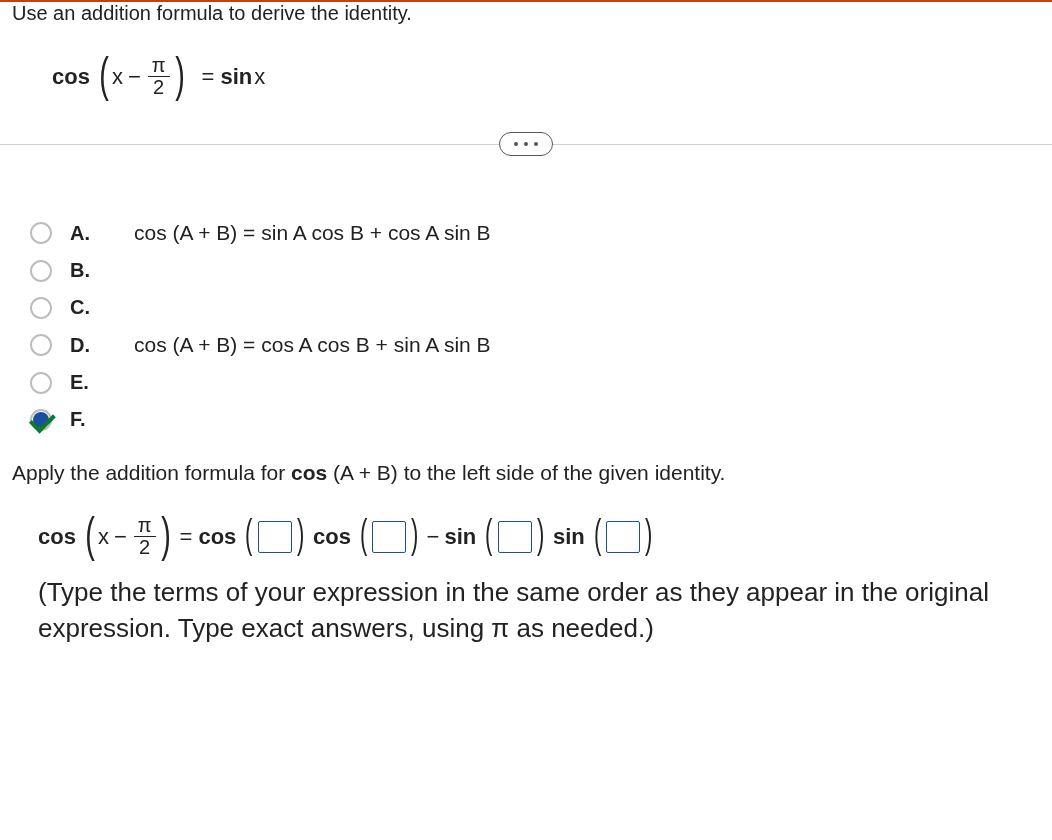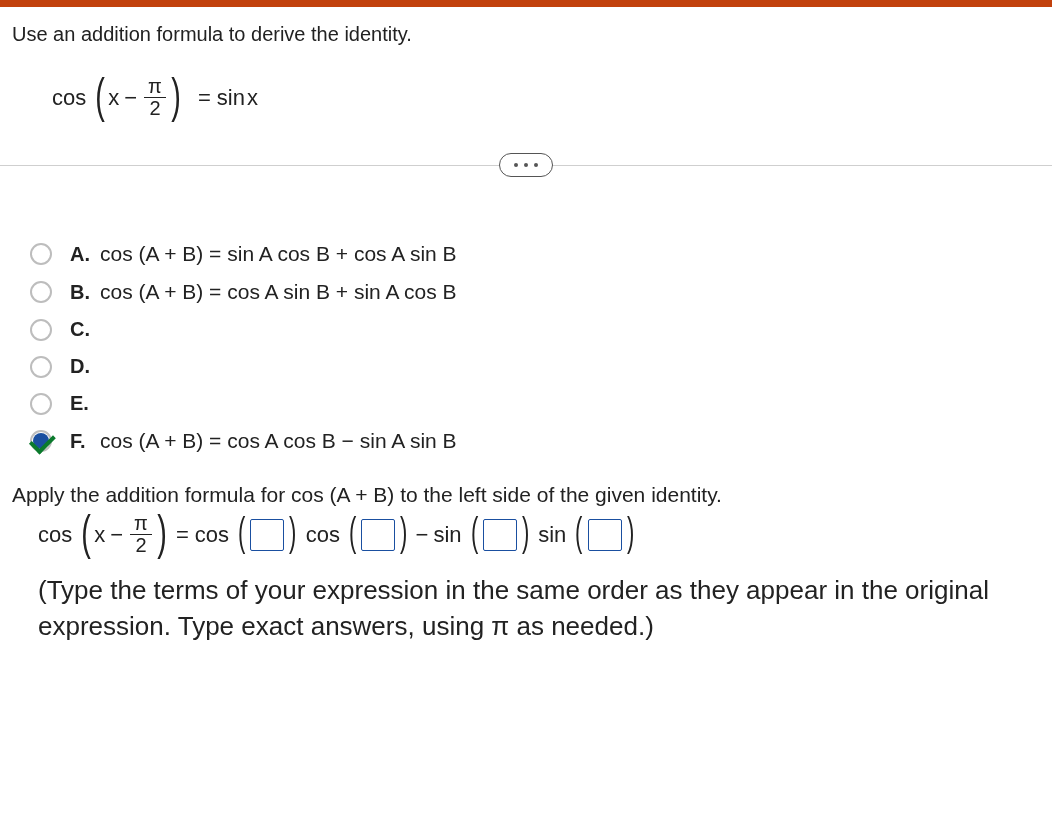--- a/index.html
+++ b/index.html
@@ -5,35 +5,35 @@
   * { box-sizing: border-box; }
   body {
     margin: 0;
     font-family: Arial, Helvetica, sans-serif;
     font-size: 20px;
     color: #222;
     width: 1052px;
     background: #fff;
   }
   .container {
-    padding: 16px 12px 12px 12px;
-    border-top: 7px solid #c2410c;
+    padding: 0 12px 12px 12px;
+    border-top: 2px solid #c2410c;
   }
   .prompt {
     margin-bottom: 24px;
   }
   .eq-row {
     display: flex;
     align-items: center;
     margin-left: 40px;
     margin-top: 20px;
     margin-bottom: 40px;
     font-size: 22px;
   }
-  .func { font-weight: normal; }
+  .func { font-weight: bold; }
   .big-paren {
     font-size: 48px;
     font-weight: normal;
     position: relative;
     top: -2px;
     transform: scaleX(0.6);
   }
   .frac {
     display: inline-flex;
     flex-direction: column;
@@ -117,22 +117,23 @@
     height: 11px;
     border-left: 4px solid #0b7a2d;
     border-bottom: 4px solid #0b7a2d;
     transform: rotate(-45deg) translate(1px,-4px);
   }
   .opt-letter {
     font-weight: bold;
     width: 30px;
     display: inline-block;
   }
-  .opt-text { font-size: 21px; }
+  .opt-text { font-size: 21px; margin-left: 34px; }
   .apply-text {
+    margin-bottom: 24px;
     font-size: 21px;
   }
   .sub-eq {
     display: flex;
     align-items: center;
     flex-wrap: wrap;
     margin-left: 26px;
     font-size: 22px;
   }
   .input-box {
@@ -201,38 +202,37 @@
 
   <div class="options">
     <div class="option">
       <span class="radio"></span>
       <span class="opt-letter">A.</span>
       <span class="opt-text">cos (A + B) = sin A cos B +  cos A sin B</span>
     </div>
     <div class="option">
       <span class="radio"></span>
       <span class="opt-letter">B.</span>
-      <span class="opt-text">cos (A + B) = cos A sin B +  sin A cos B</span>
     </div>
     <div class="option">
       <span class="radio"></span>
       <span class="opt-letter">C.</span>
     </div>
     <div class="option">
       <span class="radio"></span>
       <span class="opt-letter">D.</span>
+      <span class="opt-text">cos (A + B) = cos A cos B +  sin A sin B</span>
     </div>
     <div class="option">
       <span class="radio"></span>
       <span class="opt-letter">E.</span>
     </div>
     <div class="option">
       <span class="radio selected"></span>
       <span class="opt-letter">F.</span>
-      <span class="opt-text">cos (A + B) = cos A cos B −  sin A sin B</span>
     </div>
   </div>
 
   <div class="apply-text">
     <span>Apply the addition formula for </span><span class="func">cos</span><span> (A + B) to the left side of the given identity.</span>
   </div>
 
   <div class="sub-eq">
     <span class="func">cos</span>
     <span class="gap"></span>

